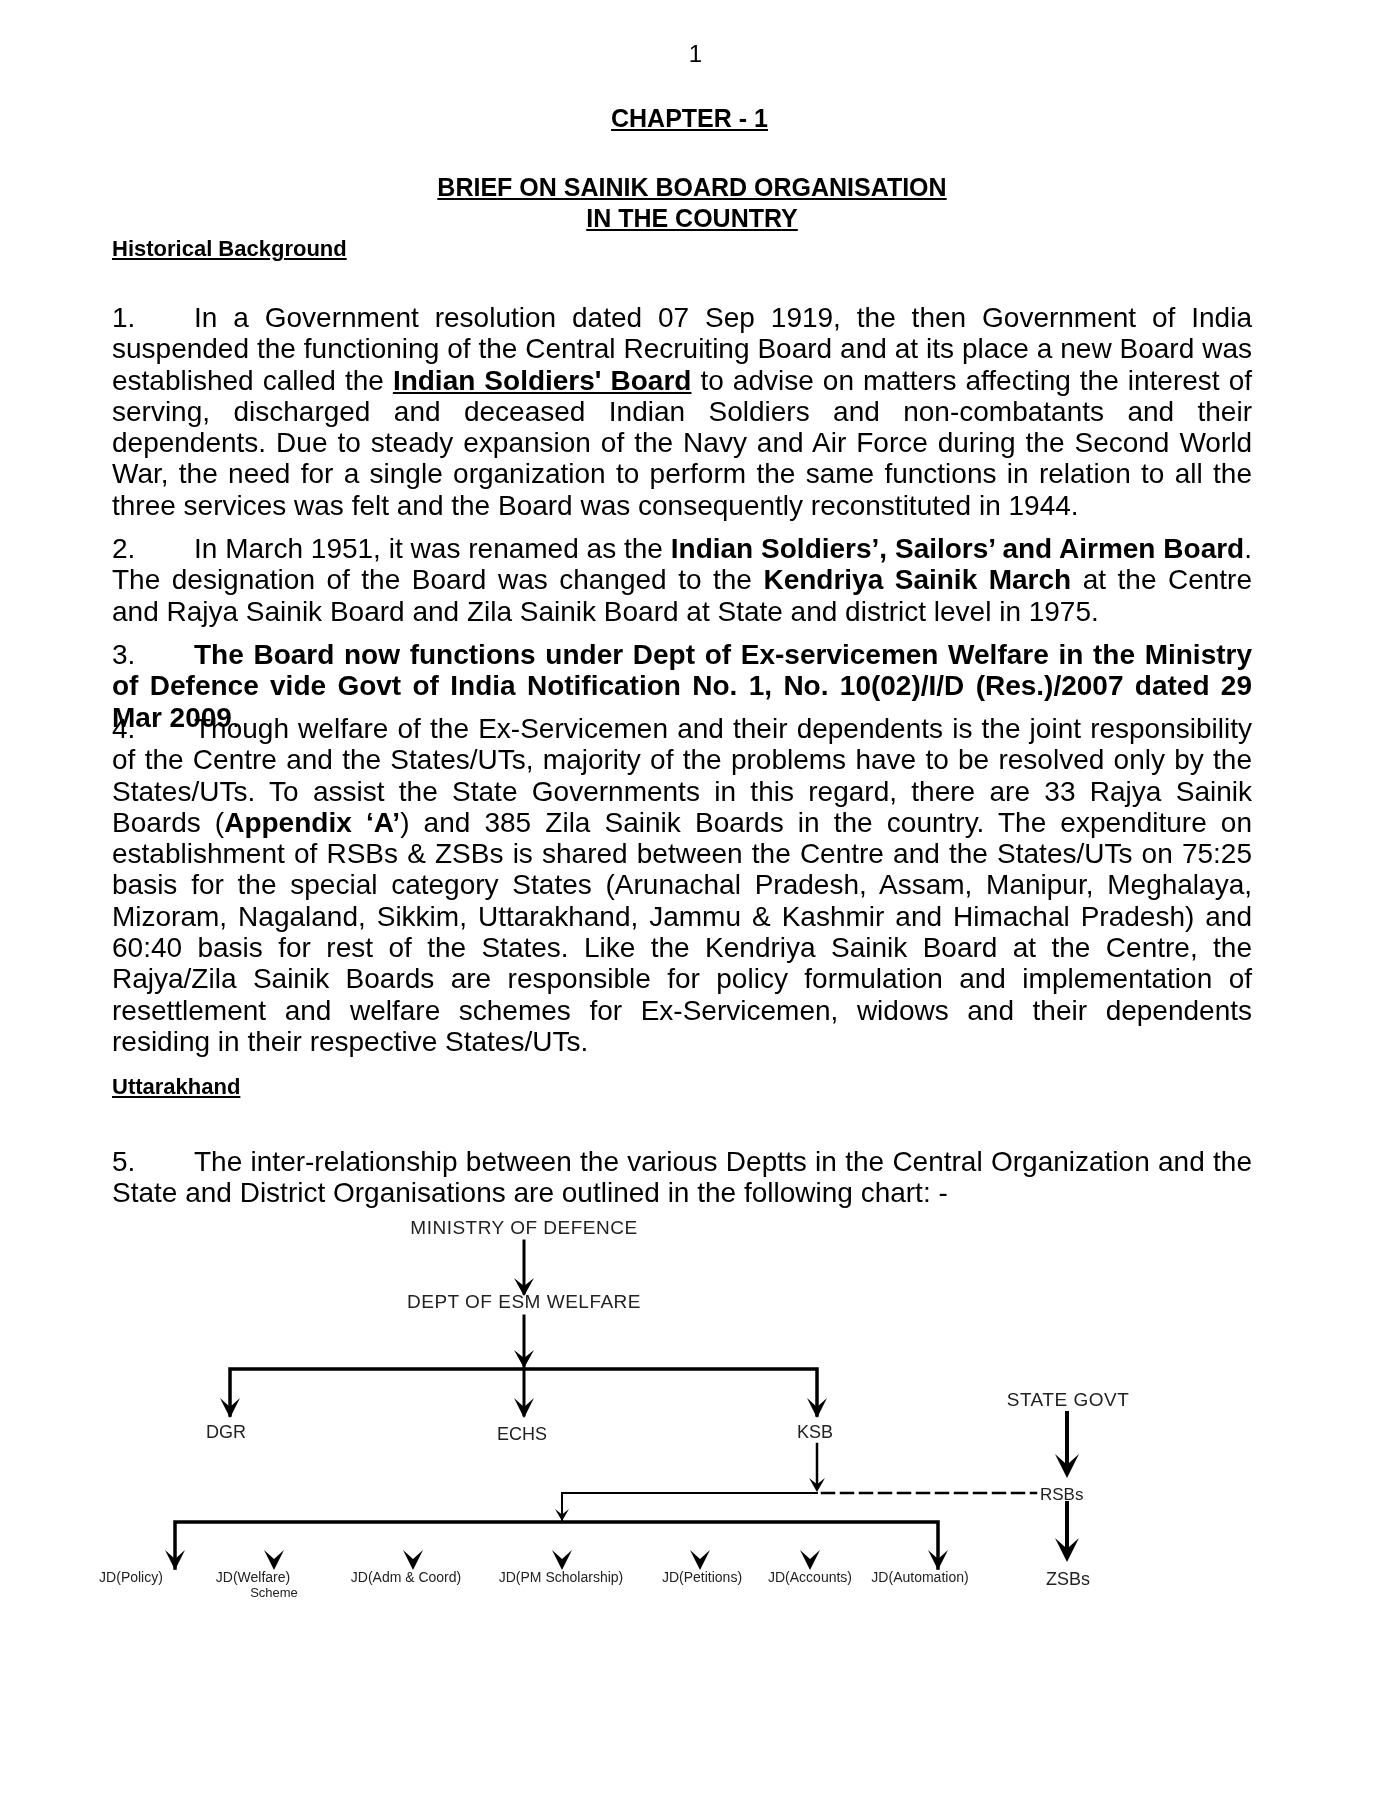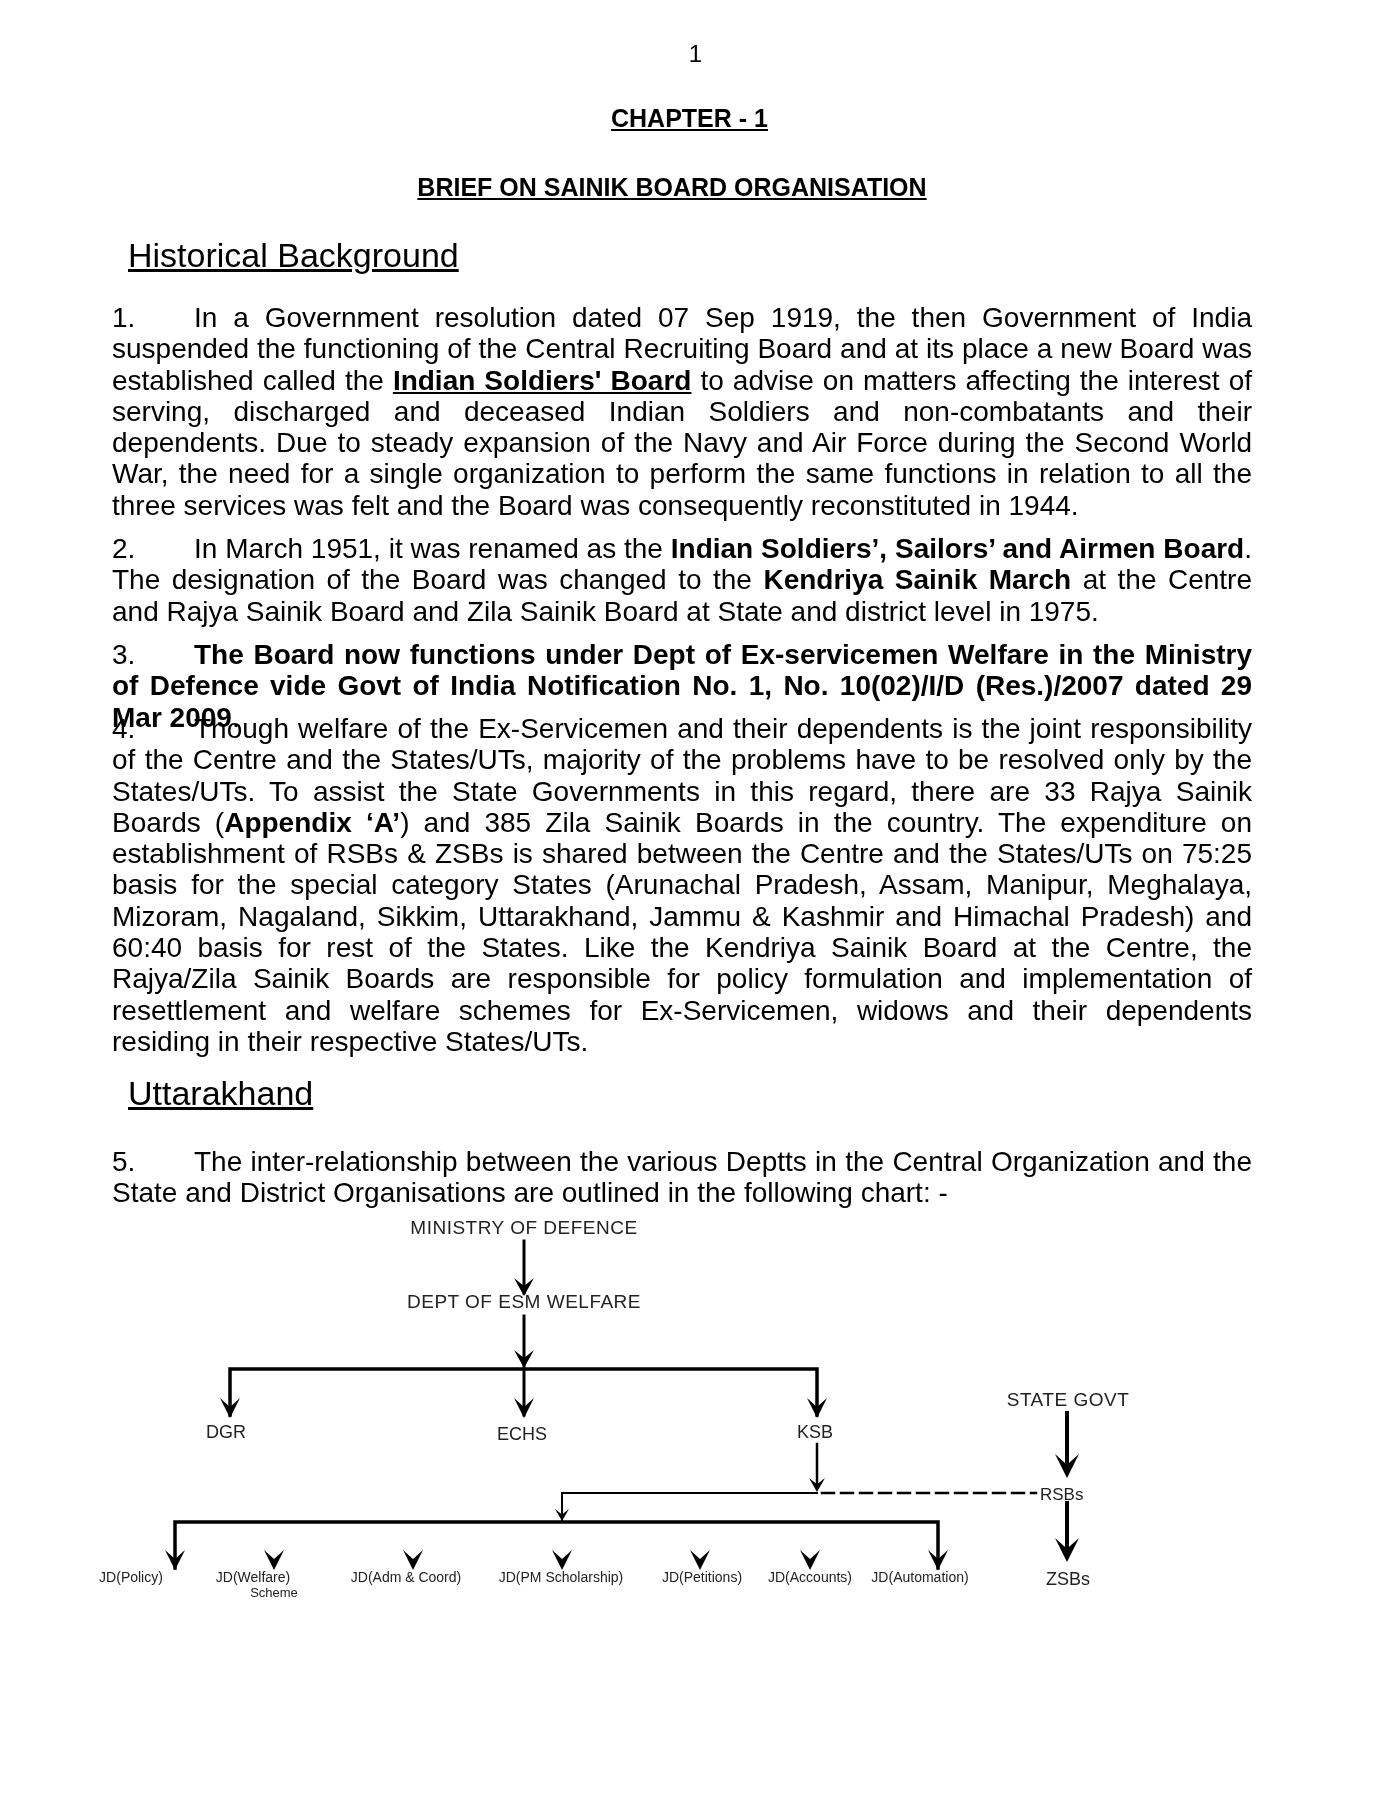--- a/index.html
+++ b/index.html
@@ -14,27 +14,26 @@
     .page-num {
       position: absolute; top: 40px; left: 0; width: 1391px;
       text-align: center; font-size: 24px;
     }
     .chapter {
       position: absolute; top: 104px; left: 0; width: 1379px;
       text-align: center; font-size: 25px; font-weight: bold; text-decoration: underline;
     }
     .title {
       position: absolute; top: 172px; left: 0; width: 1344px;
-      text-align: center; font-size: 25px; font-weight: bold; line-height: 31px;
+      text-align: center; font-size: 25px; font-weight: bold; line-height: 31px; padding-left: 20px;
     }
     .title span { text-decoration: underline; display: block; }
     .heading {
-      position: absolute; left: 112px; font-size: 34px; font-weight: normal;
+      position: absolute; left: 112px; font-size: 22px; font-weight: bold;
       text-decoration: underline;
-      margin-left: 16px;
     }
     .para {
       position: absolute; left: 112px; width: 1140px;
       font-size: 28px; line-height: 31.3px; text-align: justify;
       text-align-last: left;
     }
     .para .num { display: inline-block; width: 82px; }
     .para b { font-weight: bold; }
     .para .ul { text-decoration: underline; }
     #chart {
@@ -45,20 +44,21 @@
       fill: #222;
     }
   </style>
 </head>
 <body>
 
 <div class="page-num">1</div>
 <div class="chapter">CHAPTER - 1</div>
 <div class="title">
   <span>BRIEF ON SAINIK BOARD ORGANISATION</span>
+  <span>IN THE COUNTRY</span>
 </div>
 
 <div class="heading" style="top:236px">Historical Background</div>
 
 <div class="para" style="top:302px">
   <span class="num">1.</span><span>In a Government resolution dated 07 Sep 1919, the then Government of India suspended the functioning of the Central Recruiting Board and at its place a new Board was established called the </span><b class="ul">Indian Soldiers' Board</b><span> to advise on matters affecting the interest of serving, discharged and deceased Indian Soldiers and non-combatants and their dependents. Due to steady expansion of the Navy and Air Force during the Second World War, the need for a single organization to perform the same functions in relation to all the three services was felt and the Board was consequently reconstituted in 1944.</span>
 </div>
 
 <div class="para" style="top:533px">
   <span class="num">2.</span><span>In March 1951, it was renamed as the </span><b>Indian Soldiers’, Sailors’ and Airmen Board</b><span>. The designation of the Board was changed to the </span><b>Kendriya Sainik March</b><span> at the Centre and Rajya Sainik Board and Zila Sainik Board at State and district level in 1975.</span>

